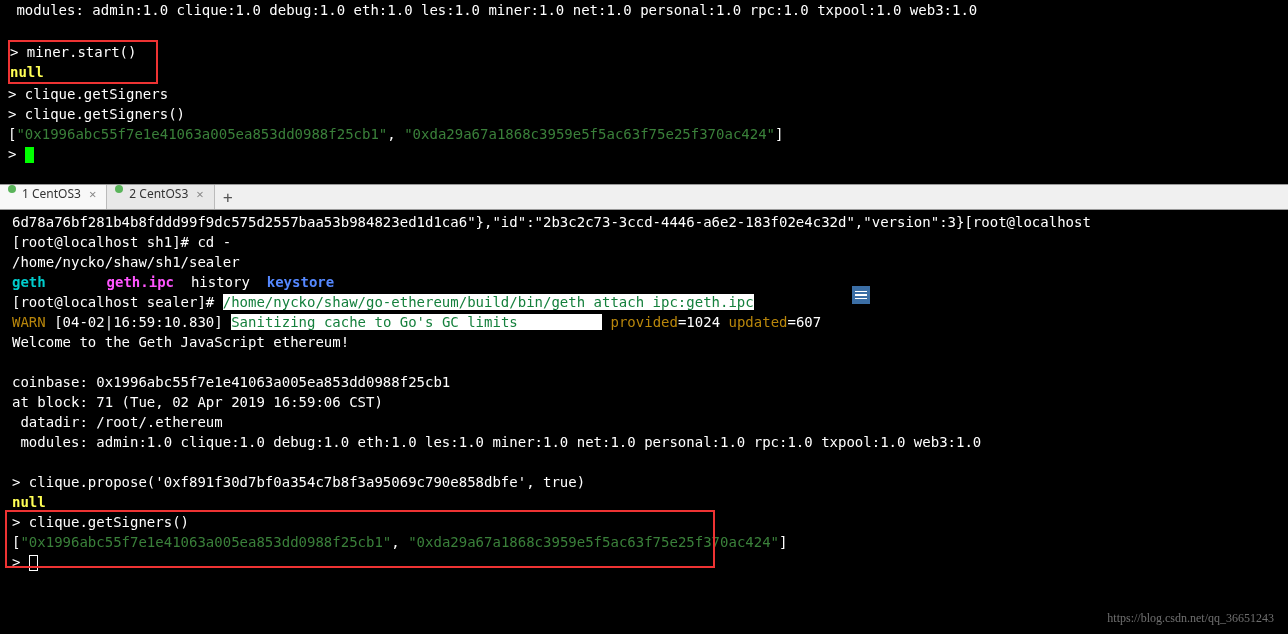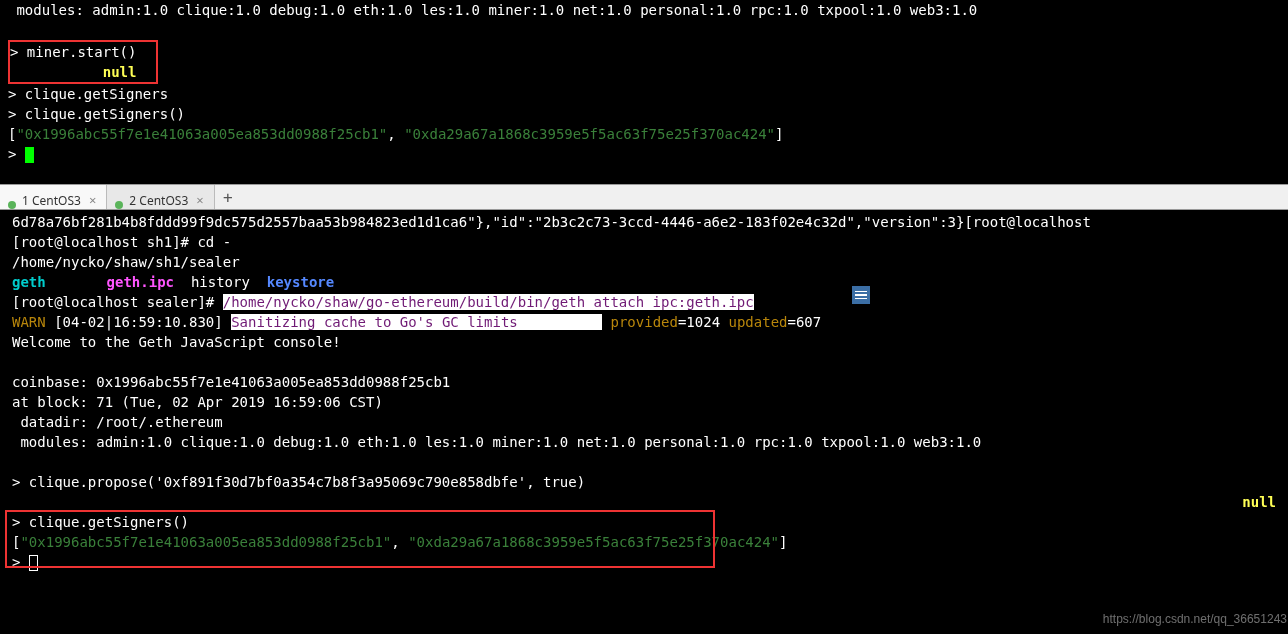--- a/index.html
+++ b/index.html
@@ -1,39 +1,39 @@
 <!DOCTYPE html>
 <html><head>
 <meta charset="utf-8">
 <style>
   * { margin: 0; padding: 0; box-sizing: border-box; }
   body { width: 1288px; height: 634px; background: #000; font-family: "DejaVu Sans Mono", Consolas, monospace; font-size: 14px; color: #fff; overflow: hidden; position: relative; }
   .pane-top { padding: 0 8px; background: #000; }
   .line { white-space: pre; line-height: 20px; }
   .red-box { border: 2px solid #e33; display: inline-block; padding-right: 20px; }
-  .yellow-b { color: #ffff55; font-weight: bold; text-align: right; }
+  .yellow-b { color: #ffff55; font-weight: bold; }
   .magenta { color: #c600c6; }
   .green-str { color: #3a803a; }
   .cursor { display: inline-block; width: 9px; height: 16px; background: #00ff00; vertical-align: middle; }
   .cursor-white { display: inline-block; width: 9px; height: 16px; border: 1px solid #fff; vertical-align: middle; }
   .tab-bar { background: #f0f0f0; height: 26px; display: flex; align-items: stretch; border-top: 1px solid #999; border-bottom: 1px solid #999; }
-  .tab { display: flex; align-items: flex-end; gap: 6px; padding: 0 8px; border-right: 1px solid #bbb; font-family: system-ui, sans-serif; font-size: 12px; color: #333; background: #f8f8f8; cursor: pointer; }
+  .tab { display: flex; align-items: flex-start; gap: 6px; padding: 0 8px; border-right: 1px solid #bbb; font-family: system-ui, sans-serif; font-size: 12px; color: #333; background: #f8f8f8; cursor: pointer; }
   .tab.active { background: #e8e8e8; }
   .dot-green { width: 8px; height: 8px; border-radius: 50%; background: #5ab45a; }
   .tab-close { color: #888; font-size: 13px; padding: 0 2px; }
   .tab-add { width: 26px; display: flex; align-items: center; justify-content: center; color: #555; font-size: 16px; cursor: pointer; }
   .pane-bottom { padding: 0 12px; background: #000; position: relative; }
   .warn { color: #b8860b; }
   .cyan-b { color: #00cccc; font-weight: bold; }
   .pink-b { color: #ff55ff; font-weight: bold; margin-left: 44px; }
   .blue-b  { color: #5588ff; font-weight: bold; }
-  .hl { background: #fff; color: #701a75; }
+  .hl { background: #fff; color: #15803d; }
   .icon-editor { position: absolute; right: 418px; top: 76px; width: 18px; height: 18px; background: #3b6ea5; display: flex; flex-direction: column; justify-content: space-evenly; padding: 3px; }
   .icon-editor span { height: 1.5px; background: #fff; }
-  .watermark { position: absolute; right: 1px; bottom: 8px; color: rgba(200,200,200,0.55); font-family: Liberation Sans, sans-serif; font-size: 12px; margin-left: 17px; }
+  .watermark { position: absolute; right: 14px; bottom: 8px; color: rgba(200,200,200,0.55); font-family: Liberation Serif, serif; font-size: 12px; margin-left: 17px; }
   .red-box-bottom { border: 2px solid #e33; position: absolute; left: 5px; top: 300px; width: 710px; height: 58px; pointer-events: none; }
   .spacer-2 { height: 2px; }
 </style>
 </head>
 <body>
 
 <div class="pane-top">
   <div class="line"> modules: admin:1.0 clique:1.0 debug:1.0 eth:1.0 les:1.0 miner:1.0 net:1.0 personal:1.0 rpc:1.0 txpool:1.0 web3:1.0</div>
   <div class="line"> </div>
   <div class="red-box">
@@ -64,21 +64,21 @@
 </div>
 
 <div class="pane-bottom">
   <div class="spacer-2"></div>
   <div class="line">6d78a76bf281b4b8fddd99f9dc575d2557baa53b984823ed1d1ca6"},"id":"2b3c2c73-3ccd-4446-a6e2-183f02e4c32d","version":3}[root@localhost</div>
   <div class="line">[root@localhost sh1]# cd -</div>
   <div class="line">/home/nycko/shaw/sh1/sealer</div>
   <div class="line"><span class="cyan-b">geth</span>  <span class="pink-b">geth.ipc</span>  <span>history</span>  <span class="blue-b">keystore</span></div>
   <div class="line"><span>[root@localhost sealer]# </span><span class="hl">/home/nycko/shaw/go-ethereum/build/bin/geth attach ipc:geth.ipc</span></div>
   <div class="line"><span class="warn">WARN </span><span>[04-02|16:59:10.830] </span><span class="hl">Sanitizing cache to Go's GC limits          </span> <span class="warn">provided</span><span>=1024 </span><span class="warn">updated</span><span>=607</span></div>
-  <div class="line">Welcome to the Geth JavaScript console!</div>
+  <div class="line">Welcome to the Geth JavaScript ethereum!</div>
   <div class="line"> </div>
   <div class="line">coinbase: 0x1996abc55f7e1e41063a005ea853dd0988f25cb1</div>
   <div class="line">at block: 71 (Tue, 02 Apr 2019 16:59:06 CST)</div>
   <div class="line"> datadir: /root/.ethereum</div>
   <div class="line"> modules: admin:1.0 clique:1.0 debug:1.0 eth:1.0 les:1.0 miner:1.0 net:1.0 personal:1.0 rpc:1.0 txpool:1.0 web3:1.0</div>
   <div class="line"> </div>
   <div class="line">&gt; clique.propose('0xf891f30d7bf0a354c7b8f3a95069c790e858dbfe', true)</div>
   <div class="line yellow-b">null</div>
   <div class="line">&gt; clique.getSigners()</div>
   <div class="line"><span>[</span><span class="green-str">"0x1996abc55f7e1e41063a005ea853dd0988f25cb1"</span><span>, </span><span class="green-str">"0xda29a67a1868c3959e5f5ac63f75e25f370ac424"</span><span>]</span></div>

